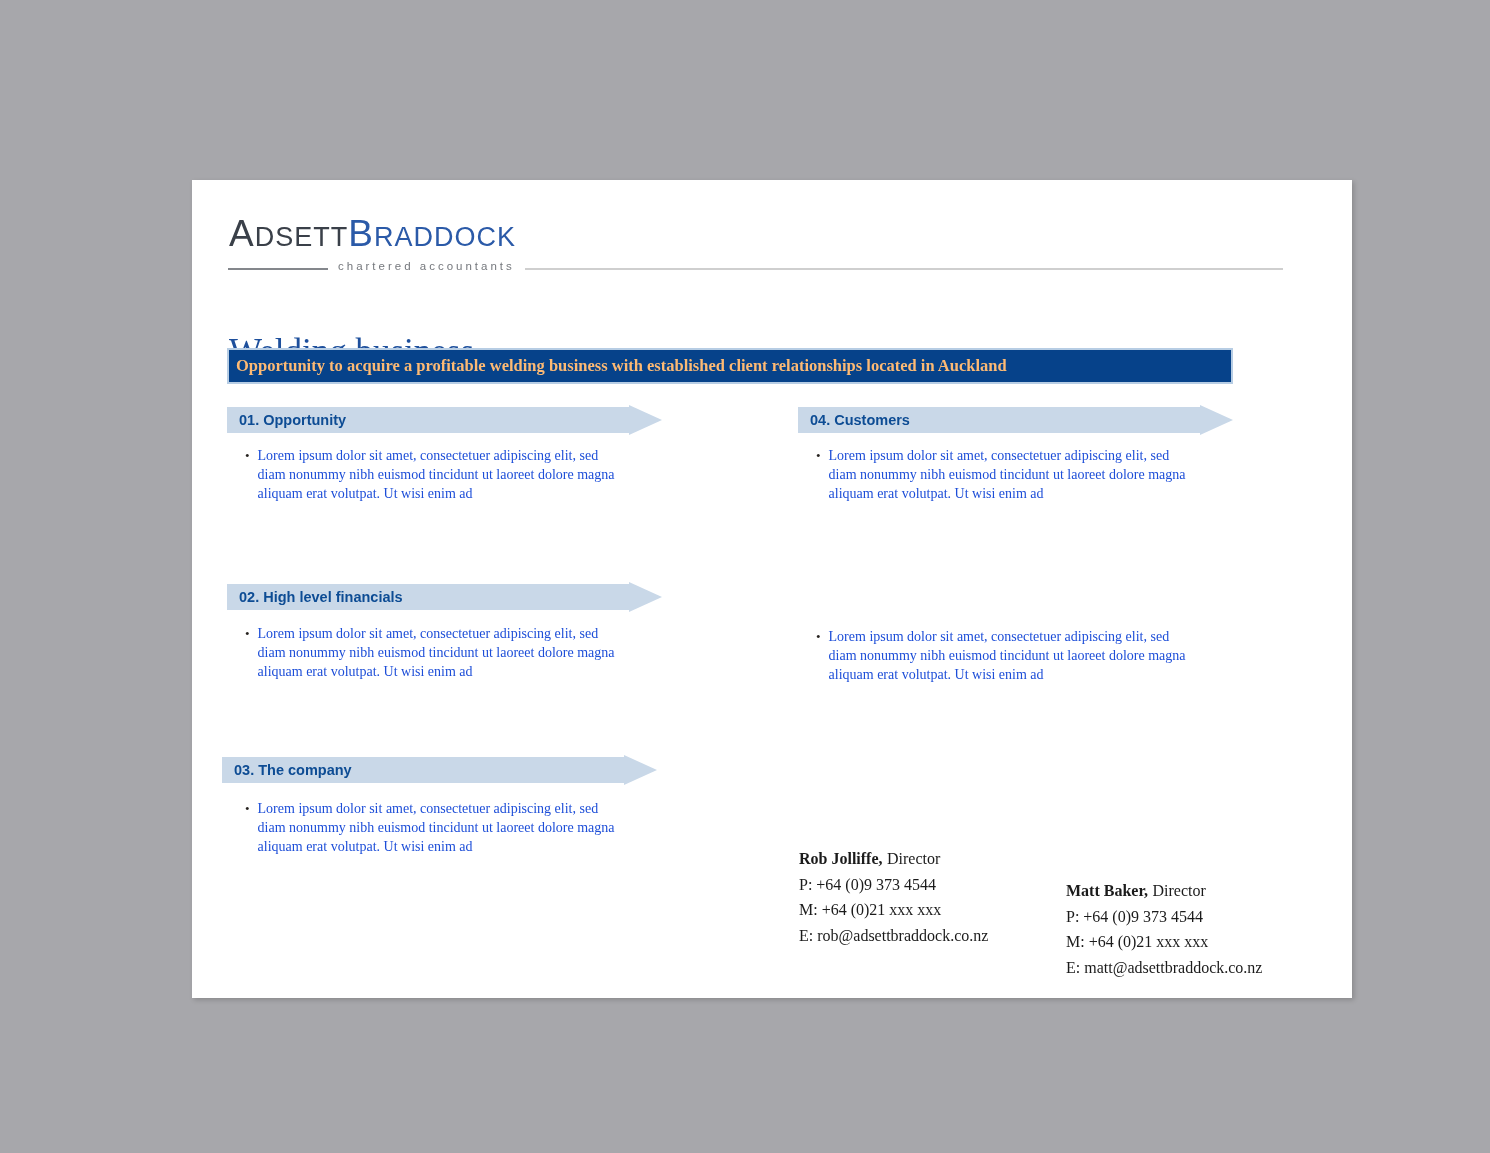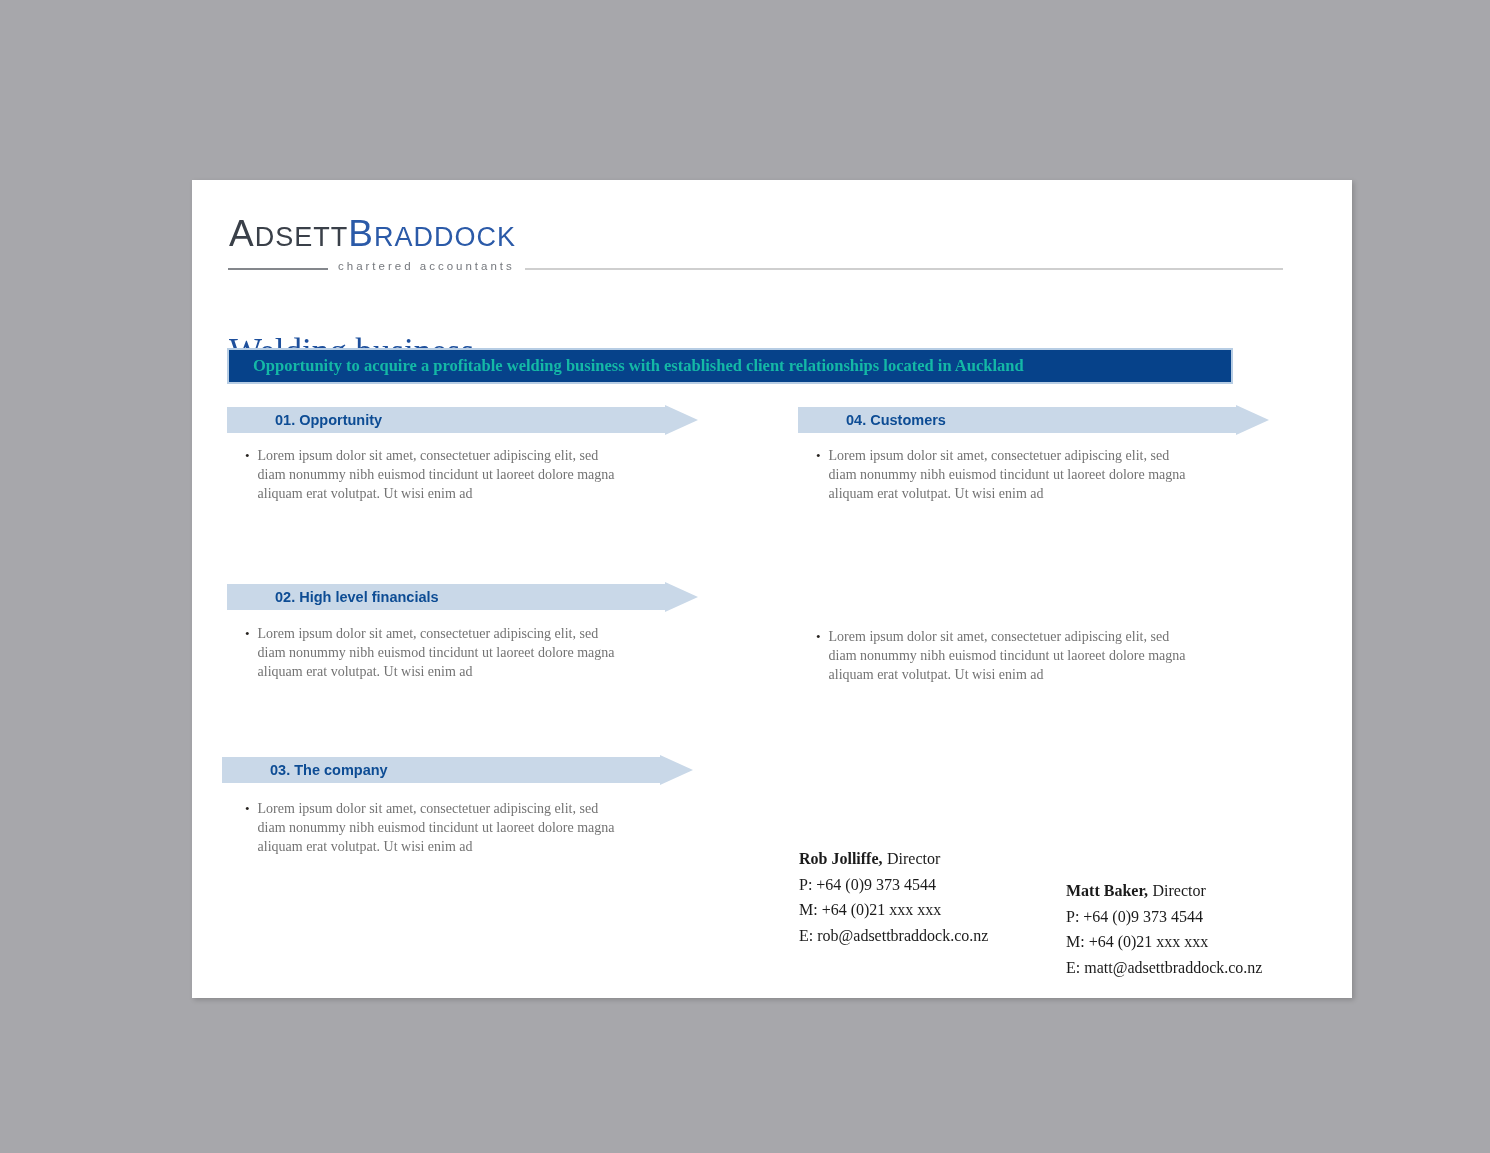--- a/index.html
+++ b/index.html
@@ -76,32 +76,31 @@
     top: 168px;
     width: 1002px;
     height: 32px;
     background: #06428a;
     border: 2px solid #b7cde4;
   }
   .banner-text {
     font-family: "Liberation Serif", serif;
     font-weight: bold;
     font-size: 16.5px;
-    color: #14b8a6;
+    color: #fdba74;
     line-height: 32px;
-    padding-left: 24px;
+    padding-left: 7px;
     white-space: nowrap;
   }
   
   .band {
     position: absolute;
     width: 402px;
     height: 26px;
     background: #c9d8e8;
-    padding-left: 36px;
   }
   .band::after {
     content: "";
     position: absolute;
     left: 100%;
     top: -2px;
     width: 0;
     height: 0;
     border-top: 15px solid transparent;
     border-bottom: 15px solid transparent;
@@ -126,21 +125,21 @@
     font-family: "Liberation Serif", serif;
     font-size: 13px;
     line-height: 19px;
     color: #26221f;
     margin-right: 8px;
   }
   .bullet-text {
     font-family: "Liberation Serif", serif;
     font-size: 14px;
     line-height: 19px;
-    color: #737373;
+    color: #1d4ed8;
     width: 368px;
   }
   
   .contact {
     position: absolute;
     top: 666px;
     font-family: "Liberation Serif", serif;
     font-size: 16px;
     color: #1b1b1b;
     line-height: 25.5px;

